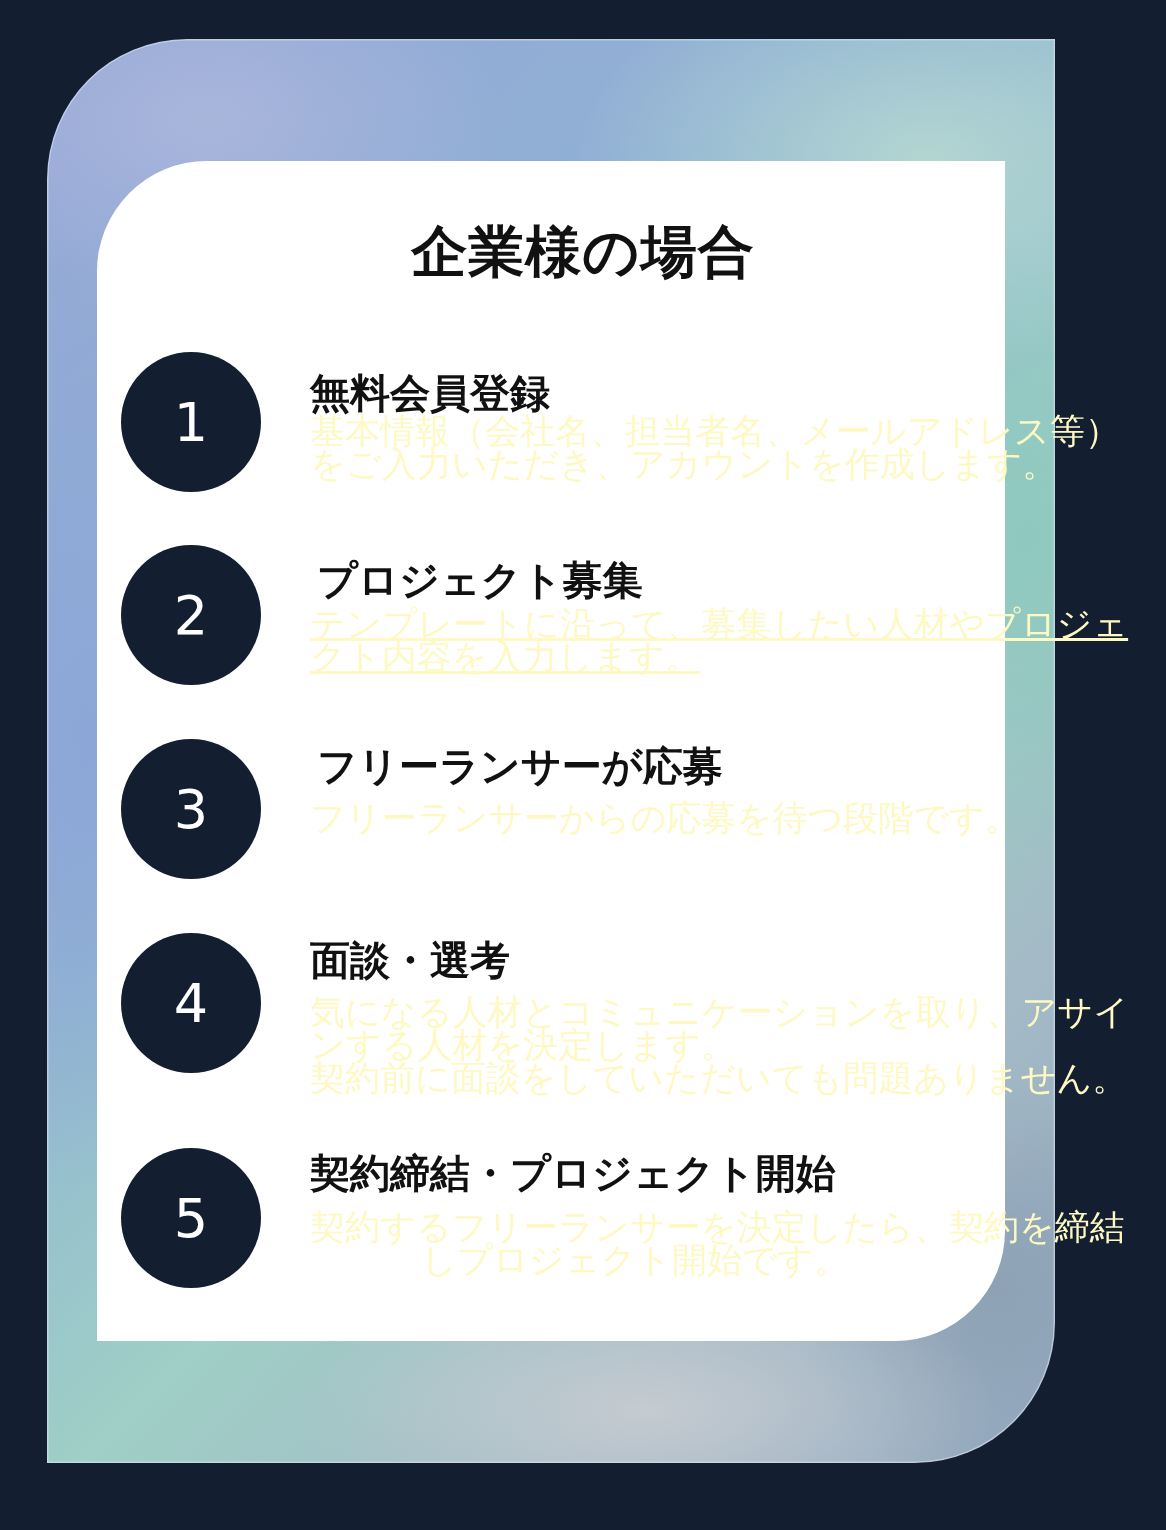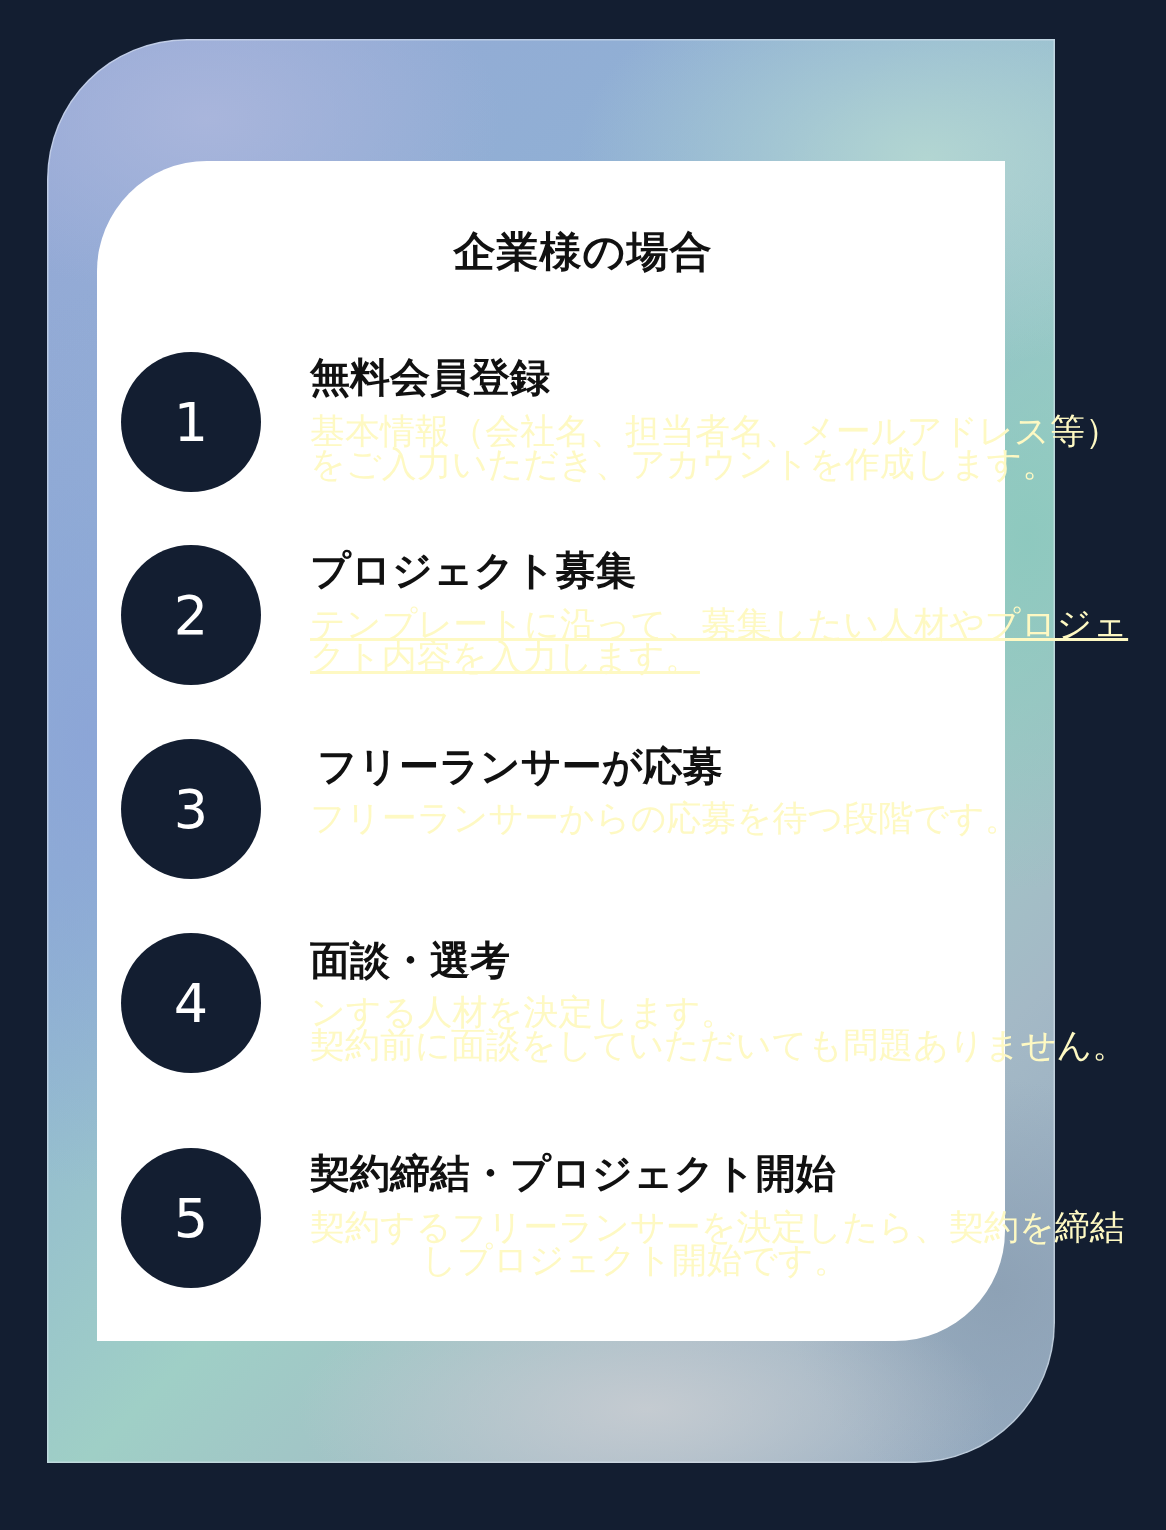--- a/index.html
+++ b/index.html
@@ -39,21 +39,21 @@
       height: 1180px;
       background: #ffffff;
       border-radius: 110px 0 110px 0;
     }
     .page-title {
       position: absolute;
       left: 0;
       right: 0;
       top: 216px;
       text-align: center;
-      font-size: 42px;
+      font-size: 56px;
       font-weight: bold;
       color: #111111;
       letter-spacing: 1px;
       line-height: 72px;
     }
     .step {
       position: absolute;
       left: 121px;
       width: 860px;
     }
@@ -100,48 +100,49 @@
 </head>
 <body>
 
 <div class="outer-card"></div>
 <div class="inner-card"></div>
 
 <h1 class="page-title" style="margin:0;">企業様の場合</h1>
 
 <div class="step" style="top:352px;">
   <div class="step-circle">1</div>
-  <div class="step-title" style="top:0;">無料会員登録</div>
+  <div class="step-title" style="top:16px;">無料会員登録</div>
   <div class="step-desc" style="top:63px;">
     <span>基本情報（会社名、担当者名、メールアドレス等）</span>
     <span>をご入力いただき、アカウントを作成します。</span>
   </div>
 </div>
 
 <div class="step" style="top:545px;">
   <div class="step-circle">2</div>
-  <div class="step-title" style="top:0;">プロジェクト募集</div>
+  <div class="step-title" style="top:10px;margin-left:7px;">プロジェクト募集</div>
   <div class="step-desc" style="top:63px;text-decoration:underline;">
     <span>テンプレートに沿って、募集したい人材やプロジェ</span>
     <span>クト内容を入力します。</span>
   </div>
 </div>
 
 <div class="step" style="top:739px;">
   <div class="step-circle">3</div>
   <div class="step-title" style="top:2px;margin-left:7px;">フリーランサーが応募</div>
   <div class="step-desc" style="top:63px;">
     <span>フリーランサーからの応募を待つ段階です。</span>
   </div>
 </div>
 
 <div class="step" style="top:933px;">
   <div class="step-circle">4</div>
   <div class="step-title" style="top:2px;">面談・選考</div>
   <div class="step-desc" style="top:63px;">
+    <span>気になる人材とコミュニケーションを取り、アサイ</span>
     <span>ンする人材を決定します。</span>
     <span>契約前に面談をしていただいても問題ありません。</span>
   </div>
 </div>
 
 <div class="step" style="top:1148px;">
   <div class="step-circle">5</div>
   <div class="step-title" style="top:0px;">契約締結・プロジェクト開始</div>
   <div class="step-desc" style="top:63px;text-align:center;">
     <span>契約するフリーランサーを決定したら、契約を締結</span>

